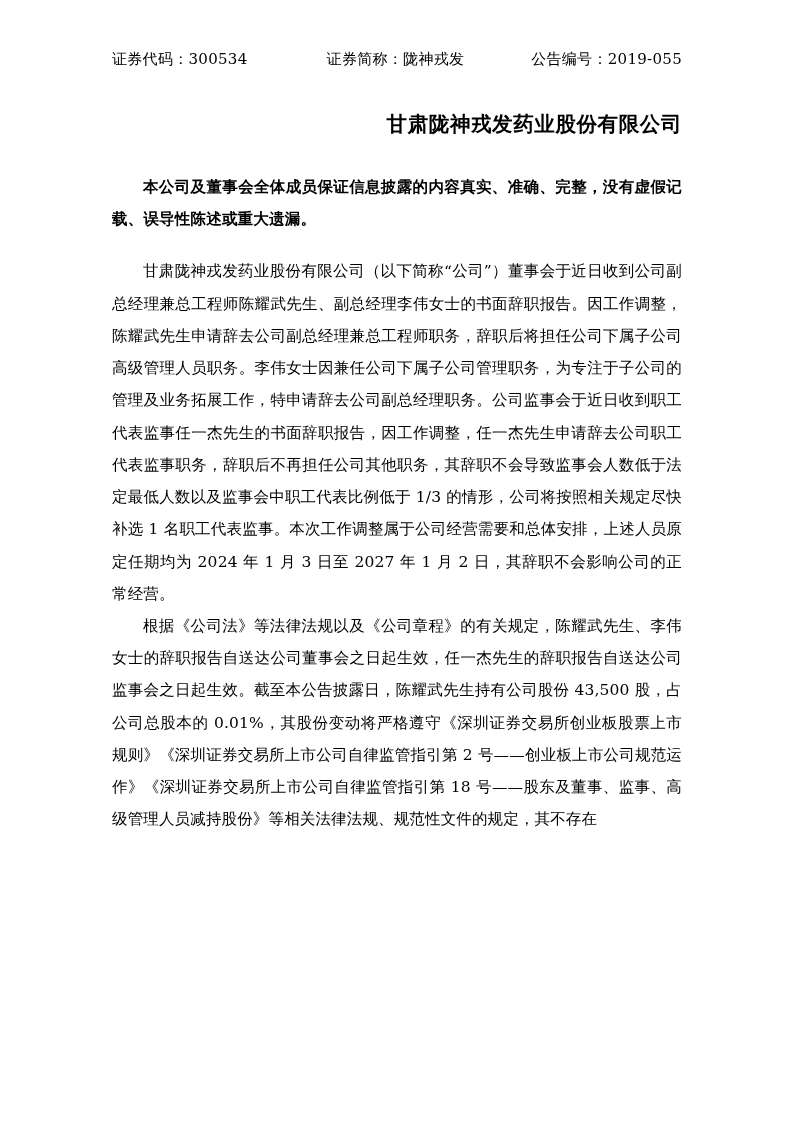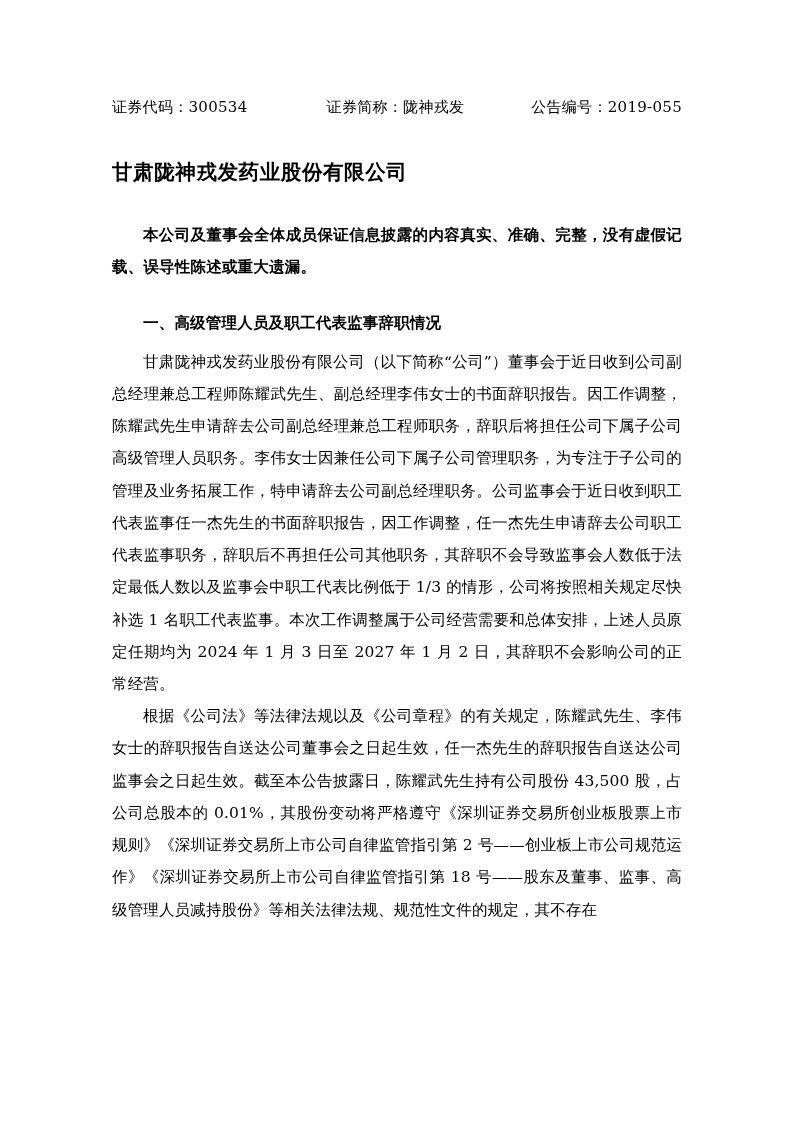--- a/index.html
+++ b/index.html
@@ -12,40 +12,40 @@
     height: 1122px;
     font-family: "DejaVu Serif", "Liberation Serif", serif;
     color: #000000;
     position: relative;
     overflow: hidden;
   }
   .page {
     width: 794px;
     height: 1122px;
     box-sizing: border-box;
-    padding: 92px 112px 60px 112px;
+    padding: 44px 112px 60px 112px;
     position: relative;
   }
   .header-row {
     display: flex;
     flex-direction: row;
     align-items: baseline;
     font-size: 15px;
     letter-spacing: 0.3px;
     margin-top: 6px;
     margin-bottom: 36px;
   }
   .header-cell {
     white-space: nowrap;
   }
   .header-cell.code { width: 215px; }
   .header-cell.abbr { width: 205px; }
   .header-cell.notice { width: auto; }
   .title-block {
-    text-align: left;
+    text-align: right;
     font-weight: bold;
     font-size: 20.5px;
     line-height: 1.95;
     letter-spacing: 0.6px;
     margin-bottom: 20px;
   }
   .title-line {
     display: block;
   }
   .statement {
@@ -88,18 +88,17 @@
     <span class="header-cell abbr">证券简称：陇神戎发</span>
     <span class="header-cell notice">公告编号：2019-055</span>
   </div>
 
   <div class="title-block">
     <span class="title-line">甘肃陇神戎发药业股份有限公司</span>
   </div>
 
   <div class="statement">本公司及董事会全体成员保证信息披露的内容真实、准确、完整，没有虚假记载、误导性陈述或重大遗漏。</div>
 
-  <div class="section-heading">一、高级管理人员及职工代表监事辞职情况</div>
 
   <p class="body-para">甘肃陇神戎发药业股份有限公司（以下简称“公司”）董事会于近日收到公司副总经理兼总工程师陈耀武先生、副总经理李伟女士的书面辞职报告。因工作调整，陈耀武先生申请辞去公司副总经理兼总工程师职务，辞职后将担任公司下属子公司高级管理人员职务。李伟女士因兼任公司下属子公司管理职务，为专注于子公司的管理及业务拓展工作，特申请辞去公司副总经理职务。公司监事会于近日收到职工代表监事任一杰先生的书面辞职报告，因工作调整，任一杰先生申请辞去公司职工代表监事职务，辞职后不再担任公司其他职务，其辞职不会导致监事会人数低于法定最低人数以及监事会中职工代表比例低于 1/3 的情形，公司将按照相关规定尽快补选 1 名职工代表监事。本次工作调整属于公司经营需要和总体安排，上述人员原定任期均为 2024 年 1 月 3 日至 2027 年 1 月 2 日，其辞职不会影响公司的正常经营。</p>
   <p class="body-para">根据《公司法》等法律法规以及《公司章程》的有关规定，陈耀武先生、李伟女士的辞职报告自送达公司董事会之日起生效，任一杰先生的辞职报告自送达公司监事会之日起生效。截至本公告披露日，陈耀武先生持有公司股份 43,500 股，占公司总股本的 0.01%，其股份变动将严格遵守《深圳证券交易所创业板股票上市规则》《深圳证券交易所上市公司自律监管指引第 2 号——创业板上市公司规范运作》《深圳证券交易所上市公司自律监管指引第 18 号——股东及董事、监事、高级管理人员减持股份》等相关法律法规、规范性文件的规定，其不存在</p>
 
 </div>
 
 </body></html>

